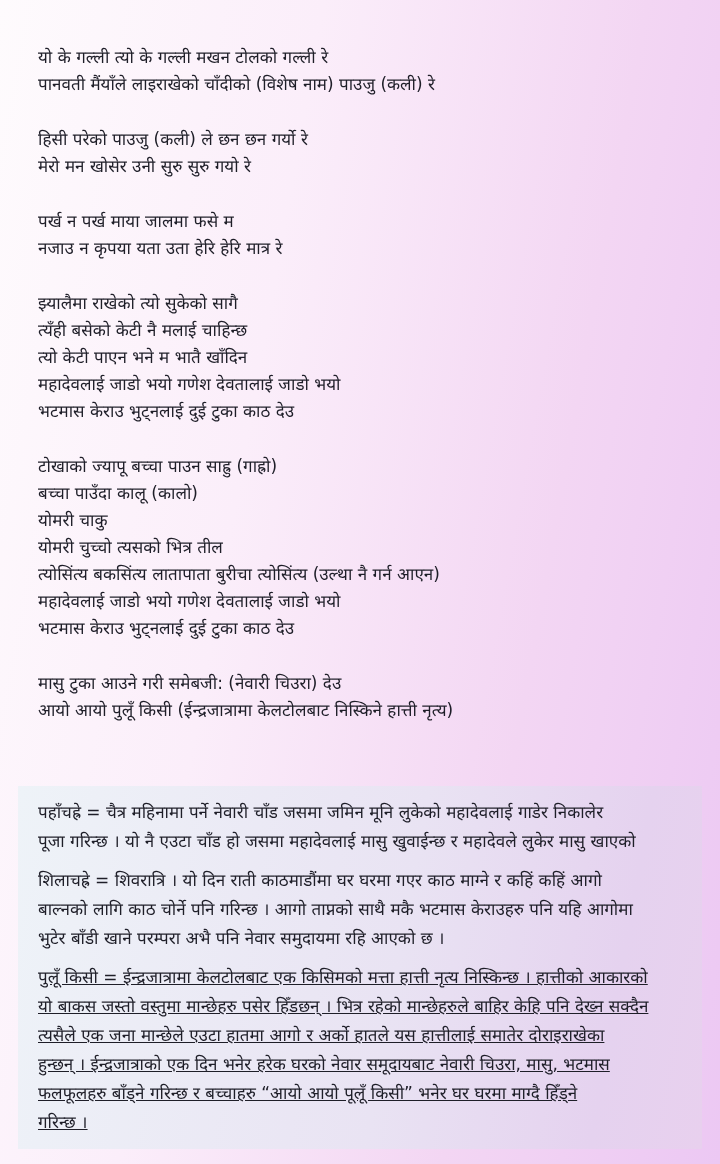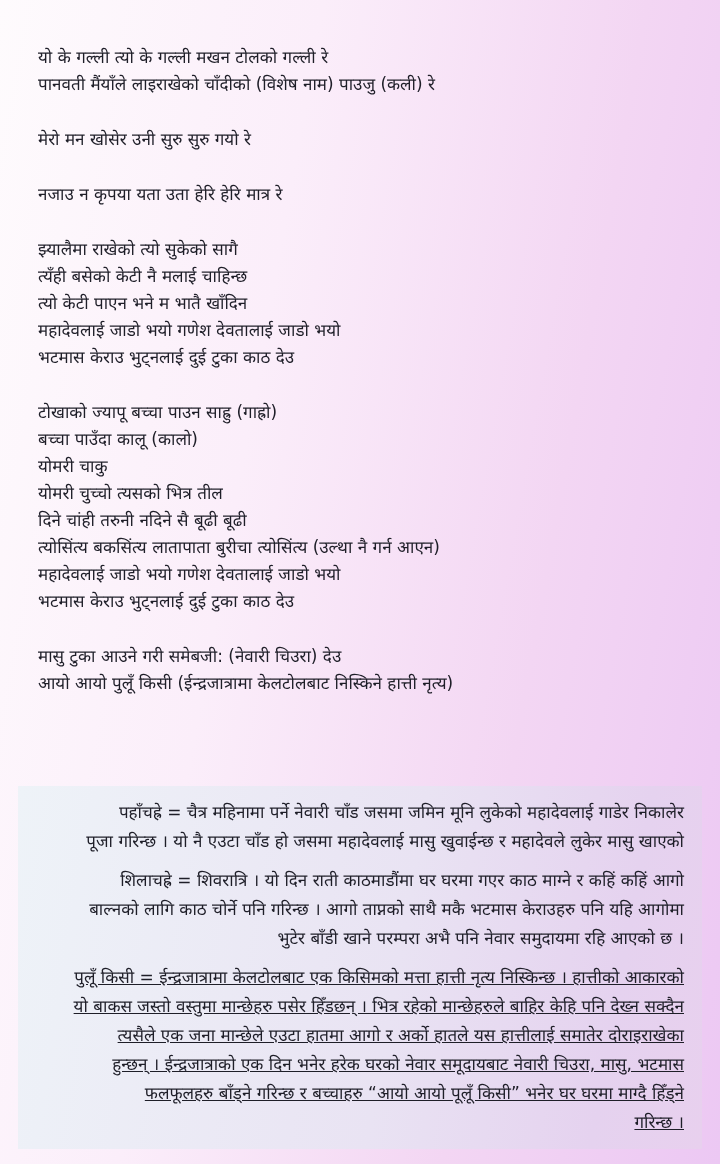--- a/index.html
+++ b/index.html
@@ -47,51 +47,51 @@
   }
   .note-paragraph {
     margin: 0 0 10px 0;
   }
   .note-paragraph:last-child {
     margin-bottom: 0;
     text-decoration: underline;
   }
   .note-line {
     white-space: nowrap;
-    text-align: right;
   }
 </style>
 </head>
 <body>
 
 <div class="page">
   <section class="lyrics" id="lyrics-section">
       <div class="stanza">
         <div class="lyric-line">यो के गल्ली त्यो के गल्ली मखन टोलको गल्ली रे</div>
         <div class="lyric-line">पानवती मैंयाँले लाइराखेको चाँदीको (विशेष नाम) पाउजु (कली) रे</div>
       </div>
       <div class="stanza">
+        <div class="lyric-line">हिसी परेको पाउजु (कली) ले छन छन गर्यो रे</div>
         <div class="lyric-line">मेरो मन खोसेर उनी सुरु सुरु गयो रे</div>
       </div>
       <div class="stanza">
+        <div class="lyric-line">पर्ख न पर्ख माया जालमा फसे म</div>
         <div class="lyric-line">नजाउ न कृपया यता उता हेरि हेरि मात्र रे</div>
       </div>
       <div class="stanza">
         <div class="lyric-line">झ्यालैमा राखेको त्यो सुकेको सागै</div>
         <div class="lyric-line">त्यँही बसेको केटी नै मलाई चाहिन्छ</div>
         <div class="lyric-line">त्यो केटी पाएन भने म भातै खाँदिन</div>
         <div class="lyric-line">महादेवलाई जाडो भयो गणेश देवतालाई जाडो भयो</div>
         <div class="lyric-line">भटमास केराउ भुट्नलाई दुई टुका काठ देउ</div>
       </div>
       <div class="stanza">
         <div class="lyric-line">टोखाको ज्यापू बच्चा पाउन साह्रु (गाह्रो)</div>
         <div class="lyric-line">बच्चा पाउँदा कालू (कालो)</div>
         <div class="lyric-line">योमरी चाकु</div>
         <div class="lyric-line">योमरी चुच्चो त्यसको भित्र तील</div>
-        <div class="lyric-line">दिने चांही तरुनी नदिने सै बूढी बूढी</div>
         <div class="lyric-line">त्योसिंत्य बकसिंत्य लातापाता बुरीचा त्योसिंत्य (उल्था नै गर्न आएन)</div>
         <div class="lyric-line">महादेवलाई जाडो भयो गणेश देवतालाई जाडो भयो</div>
         <div class="lyric-line">भटमास केराउ भुट्नलाई दुई टुका काठ देउ</div>
       </div>
       <div class="stanza">
         <div class="lyric-line">मासु टुका आउने गरी समेबजी: (नेवारी चिउरा) देउ</div>
         <div class="lyric-line">आयो आयो पुलूँ किसी (ईन्द्रजात्रामा केलटोलबाट निस्किने हात्ती नृत्य)</div>
       </div>
     </section>
   <section class="notes-box" id="notes-box">

